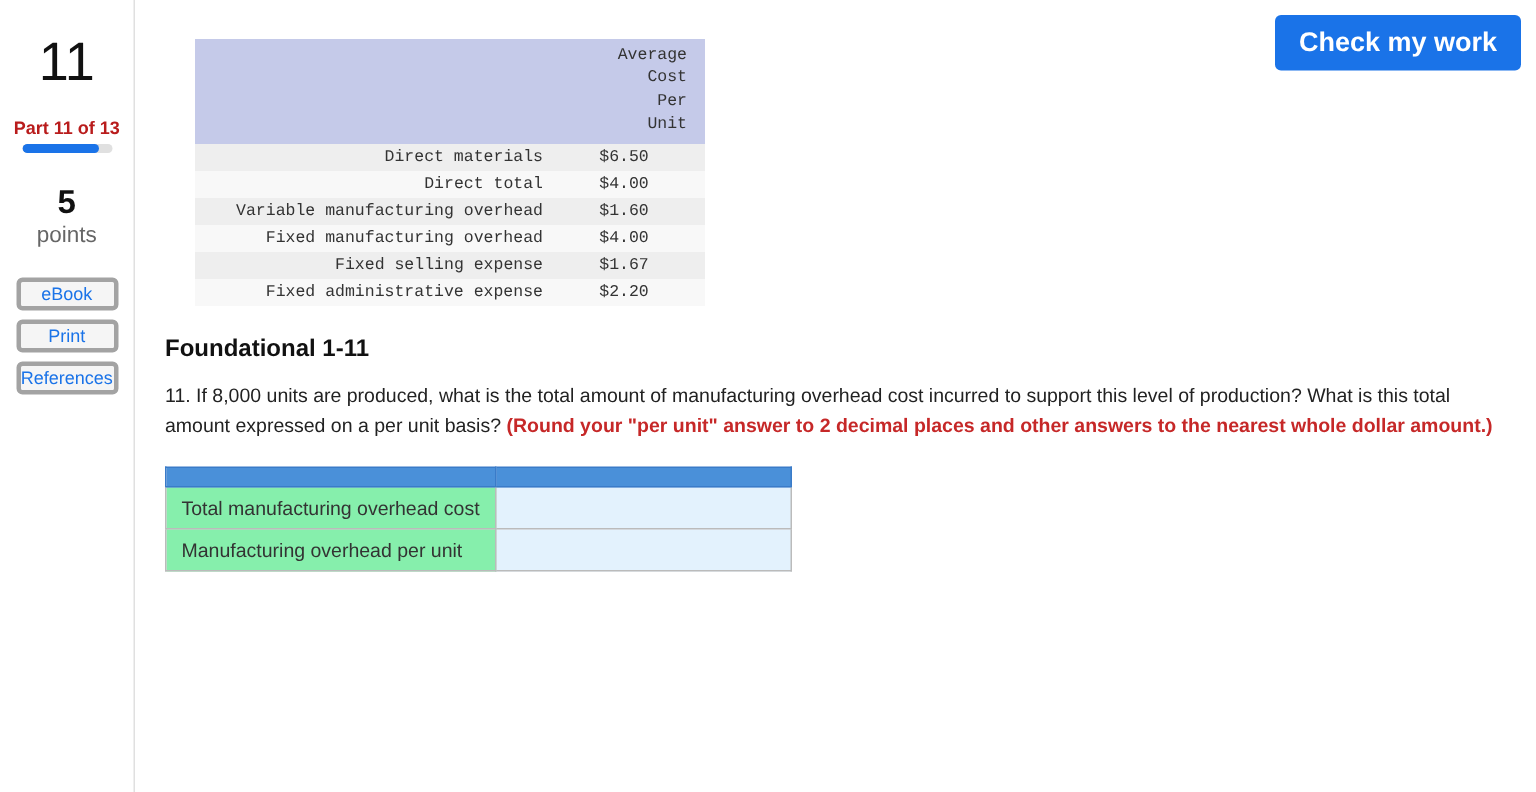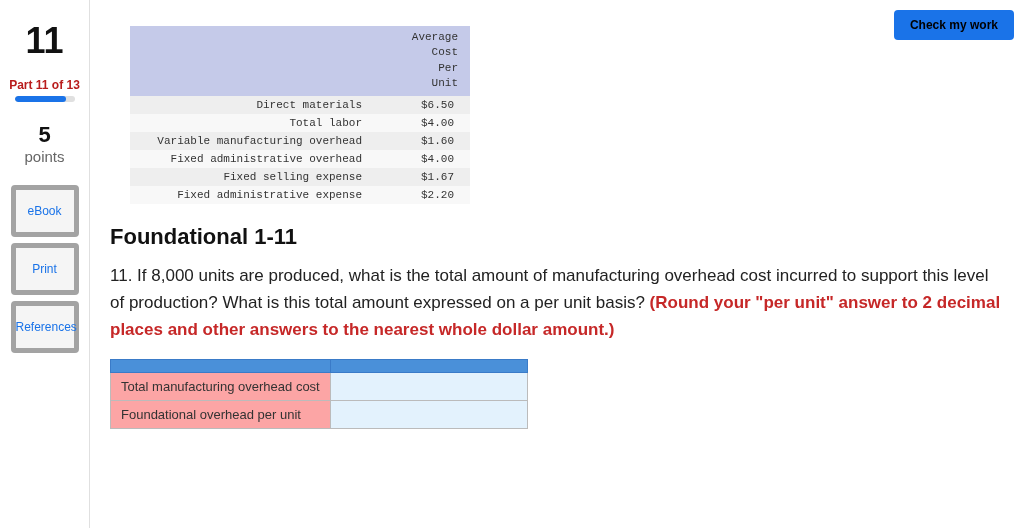--- a/index.html
+++ b/index.html
@@ -14,21 +14,21 @@
       background: #fff;
       border-right: 1px solid #e0e0e0;
       display: flex;
       flex-direction: column;
       align-items: center;
       padding-top: 20px;
       flex-shrink: 0;
     }
     .question-number {
       font-size: 36px;
-      font-weight: bold;
+      font-weight: normal;
       color: #111;
       margin-bottom: 16px;
     }
     .part-label {
       font-size: 12px;
       color: #b91c1c;
       font-weight: bold;
       margin-bottom: 4px;
     }
     .progress-bar-container {
@@ -52,23 +52,23 @@
       font-size: 22px;
       font-weight: bold;
       color: #111;
     }
     .points-text {
       font-size: 15px;
       color: #666;
     }
     .sidebar-btn {
       width: 68px;
-      padding: 14px 0;
+      padding: 1px 0;
       margin-bottom: 6px;
-      border: 5px solid #a3a3a3;
+      border: 3px solid #a3a3a3;
       background: #f5f5f5;
       border-radius: 4px;
       text-align: center;
       font-size: 12px;
       color: #1a73e8;
       cursor: pointer;
     }
 
     
     .main {
@@ -77,25 +77,25 @@
       position: relative;
       overflow: hidden;
     }
 
     
     .check-btn {
       position: absolute;
       top: 10px;
       right: 10px;
       background: #1a73e8;
-      color: #000000;
+      color: #ffffff;
       border: none;
       border-radius: 4px;
       padding: 8px 16px;
-      font-size: 12px;
+      font-size: 18px;
       font-weight: bold;
       cursor: pointer;
     }
 
     
     .data-table-wrapper {
       margin-bottom: 20px;
       margin-top: 10px;
     }
     .data-table {
@@ -122,35 +122,35 @@
     }
     .data-table tbody td {
       padding: 3px 8px;
     }
     .data-table tbody td.label-col {
       text-align: right;
       padding-left: 12px;
       min-width: 240px;
     }
     .data-table tbody td.value-col {
-      text-align: right;
+      text-align: center;
       padding-right: 16px;
     }
 
     
     .section-title {
-      font-size: 22px;
+      font-size: 16px;
       font-weight: bold;
       color: #111;
       margin-bottom: 12px;
     }
 
     
     .question-text {
-      font-size: 17px;
+      font-size: 13px;
       line-height: 1.6;
       color: #222;
       margin-bottom: 16px;
     }
     .question-text .highlight {
       color: #c62828;
       font-weight: bold;
     }
 
     
@@ -163,21 +163,21 @@
       background: #4a90d9;
       color: #fff;
       padding: 6px 40px;
       border: 1px solid #3a7bc8;
     }
     .answer-table tbody tr td {
       border: 1px solid #bbb;
       padding: 6px 10px;
     }
     .answer-table tbody tr td.row-label {
-      background: #fca5a5;
+      background: #86efac;
       min-width: 220px;
     }
     .answer-table tbody tr td.input-cell {
       background: #e3f2fd;
       min-width: 120px;
     }
     .answer-input {
       border: none;
       background: transparent;
       width: 100%;
@@ -216,29 +216,29 @@
             <th style="background:#c5cae9; text-align:left; padding-left:12px;"></th>
             <th class="col-header">Average<br>Cost<br>Per<br>Unit</th>
           </tr>
         </thead>
         <tbody id="cost-table-body">
         <tr>
       <td class="label-col">Direct materials</td>
       <td class="value-col">$6.50</td>
     </tr>
             <tr>
-      <td class="label-col">Total labor</td>
+      <td class="label-col">Direct total</td>
       <td class="value-col">$4.00</td>
     </tr>
             <tr>
       <td class="label-col">Variable manufacturing overhead</td>
       <td class="value-col">$1.60</td>
     </tr>
             <tr>
-      <td class="label-col">Fixed administrative overhead</td>
+      <td class="label-col">Fixed manufacturing overhead</td>
       <td class="value-col">$4.00</td>
     </tr>
             <tr>
       <td class="label-col">Fixed selling expense</td>
       <td class="value-col">$1.67</td>
     </tr>
             <tr>
       <td class="label-col">Fixed administrative expense</td>
       <td class="value-col">$2.20</td>
     </tr>
@@ -261,21 +261,21 @@
         </tr>
       </thead>
       <tbody id="answer-table-body">
       <tr>
       <td class="row-label">Total manufacturing overhead cost</td>
       <td class="input-cell">
         <input class="answer-input" type="text" value="" style="">
       </td>
     </tr>
           <tr>
-      <td class="row-label">Foundational overhead per unit</td>
+      <td class="row-label">Manufacturing overhead per unit</td>
       <td class="input-cell">
         <input class="answer-input" type="text" value="" style="">
       </td>
     </tr>
         </tbody>
     </table>
 
   </div>
 </div>
 

